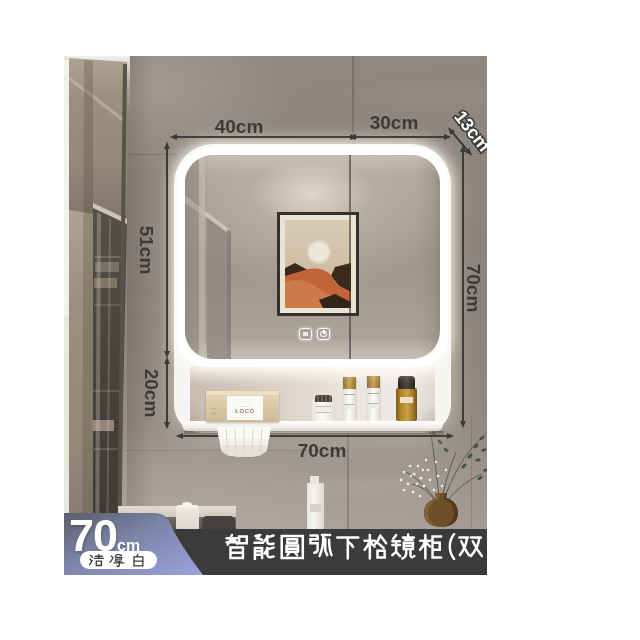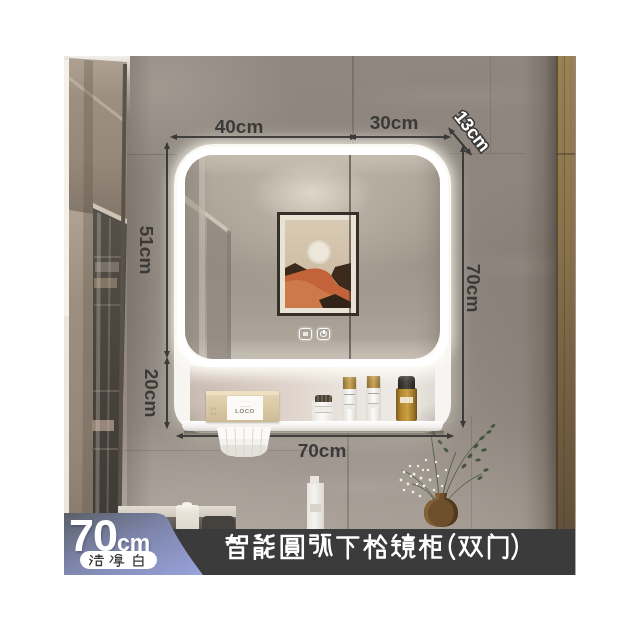--- a/index.html
+++ b/index.html
@@ -1,19 +1,19 @@
 <!DOCTYPE html>
 <html><head>
 <meta charset="utf-8">
 <style>
   html,body{margin:0;padding:0;background:#ffffff;width:640px;height:640px;overflow:hidden;}
   *{box-sizing:border-box;}
   body{font-family:"Liberation Sans",sans-serif;}
   .abs{position:absolute;}
-  #photo{position:absolute;left:64px;top:56px;width:512px;height:519px;overflow:hidden;
+  #photo{position:absolute;left:64px;top:56px;width:423px;height:519px;overflow:hidden;
     background:linear-gradient(160deg,#958d85 0%,#928a82 40%,#a49c93 75%,#b1a9a0 100%);}
   .dim{color:#3b3a38;font-weight:bold;font-size:19px;white-space:nowrap;}
 </style>
 </head>
 <body>
 
 <div id="photo">
 
   <div class="abs" style="left:0;top:0;width:511px;height:519px;
     background:
@@ -474,21 +474,21 @@
       <linearGradient id="lg" x1="0" y1="0" x2="1" y2="1">
         <stop offset="0" stop-color="#5a5f68"></stop>
         <stop offset="0.45" stop-color="#7d85ab"></stop>
         <stop offset="1" stop-color="#9aa3dc"></stop>
       </linearGradient>
     </defs>
     <path d="M0,2 L91,2 Q102,2 106,12 C112,26 124,44 139,64 L0,64 Z" fill="url(#lg)"></path>
   </svg>
 
   <div class="abs" style="left:5px;top:457px;width:110px;color:#fff;font-weight:bold;font-size:45px;line-height:45px;
-    text-shadow:1px 2px 2px rgba(40,40,60,.3);letter-spacing:-1px;">70<span style="font-size:23px;letter-spacing:0;">cm</span></div>
+    text-shadow:1px 2px 2px rgba(40,40,60,.3);letter-spacing:-1px;">70<span style="font-size:16px;letter-spacing:0;">cm</span></div>
 
   <div class="abs" style="left:16px;top:495px;width:77px;height:18px;border-radius:9px;background:#ffffff;"></div>
 
   <svg class="abs" style="left:25px;top:498px;" width="58" height="13" viewBox="0 0 310 70">
     <g stroke="#3a3a3a" stroke-width="7" fill="none" stroke-linecap="round">
 
       <g transform="translate(0,0)">
         <path d="M8,8 L18,18 M4,28 L14,38 M2,58 C8,50 12,44 16,34"></path>
         <path d="M52,2 V24 M34,12 H70 M28,24 H76 M38,38 H66 V62 H38 Z"></path>
       </g>

